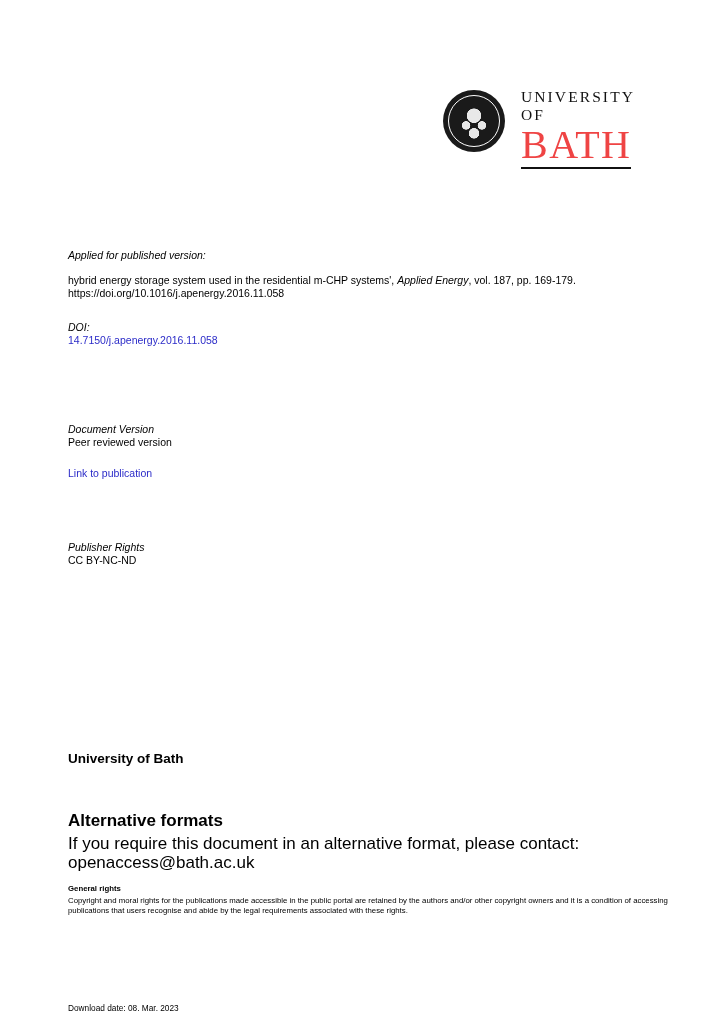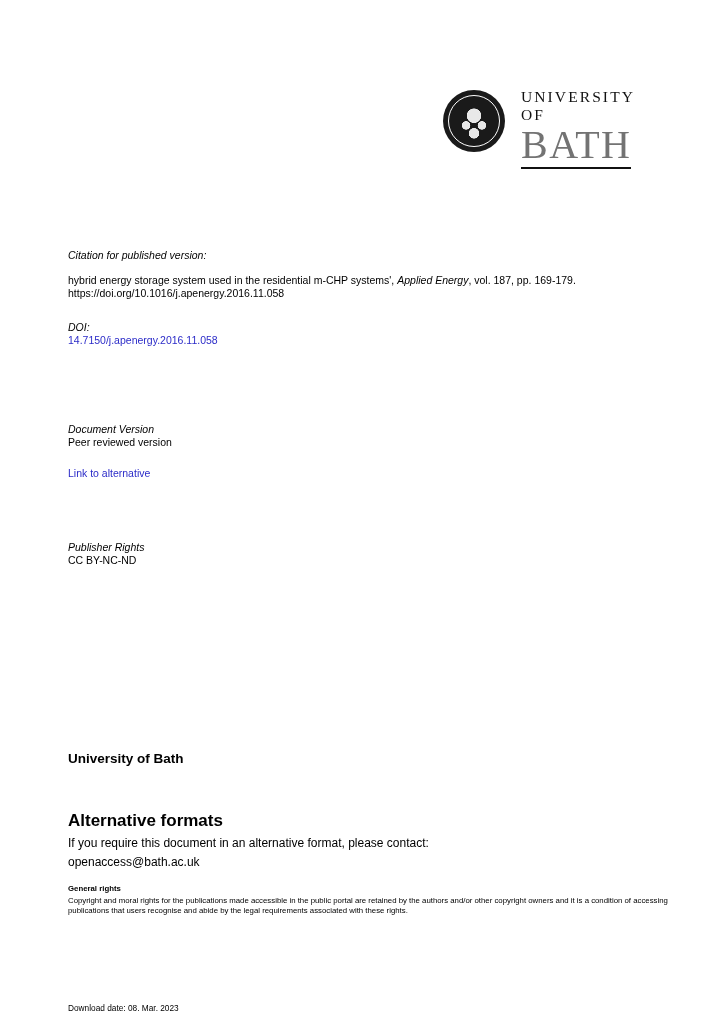--- a/index.html
+++ b/index.html
@@ -71,21 +71,21 @@
     font-family: "Liberation Serif", serif;
     font-size: 15.5px;
     letter-spacing: 2.1px;
     color: #111;
     line-height: 18px;
   }
   .logo-bath {
     font-family: "Liberation Serif", serif;
     font-size: 40px;
     letter-spacing: 1.5px;
-    color: #737373;
+    color: #ef4444;
     line-height: 42px;
     border-bottom: 2.5px solid #111;
     display: inline-block;
     padding-bottom: 1px;
   }
 
   
   .meta {
     position: absolute;
     left: 68px;
@@ -131,21 +131,21 @@
     top: 810px;
     width: 600px;
   }
   #altformats .af-title {
     font-size: 17px;
     font-weight: bold;
     line-height: 21px;
     margin-bottom: 3px;
   }
   #altformats .af-body {
-    font-size: 12px;
+    font-size: 17px;
     line-height: 19px;
   }
 
   
   .smallprint {
     position: absolute;
     left: 68px;
     width: 608px;
     font-size: 7.8px;
     line-height: 10px;
@@ -178,39 +178,39 @@
       <div class="inner-ring"></div>
       <div class="crest-shape"></div>
     </div>
     <div class="logo-text">
       <div class="logo-univ">UNIVERSITY OF</div>
       <div class="logo-bath">BATH</div>
     </div>
   </div>
 
   <div class="meta" id="citation-block">
-    <span class="lbl">Citation for published version:</span><br>
+    <span class="lbl">Applied for published version:</span><br>
     <br>
     <span class="val">hybrid energy storage system used in the residential m-CHP systems', </span><span class="ital">Applied Energy</span><span class="val">, vol. 187, pp. 169-179.</span><br>
     <span class="val">https://doi.org/10.1016/j.apenergy.2016.11.058</span>
   </div>
 
   <div class="meta" id="doi-block">
     <span class="lbl">DOI:</span><br>
     <a class="link" href="#">14.7150/j.apenergy.2016.11.058</a>
   </div>
 
 
   <div class="meta" id="docversion-block">
     <span class="lbl">Document Version</span><br>
     <span class="val">Peer reviewed version</span>
   </div>
 
   <div class="meta" id="linkpub-block">
-    <a class="link" href="#">Link to alternative</a>
+    <a class="link" href="#">Link to publication</a>
   </div>
 
   <div class="meta" id="rights-block">
     <span class="lbl">Publisher Rights</span><br>
     <span class="val">CC BY-NC-ND</span>
   </div>
 
   <div id="uni-heading">University of Bath</div>
 
   <div id="altformats">

